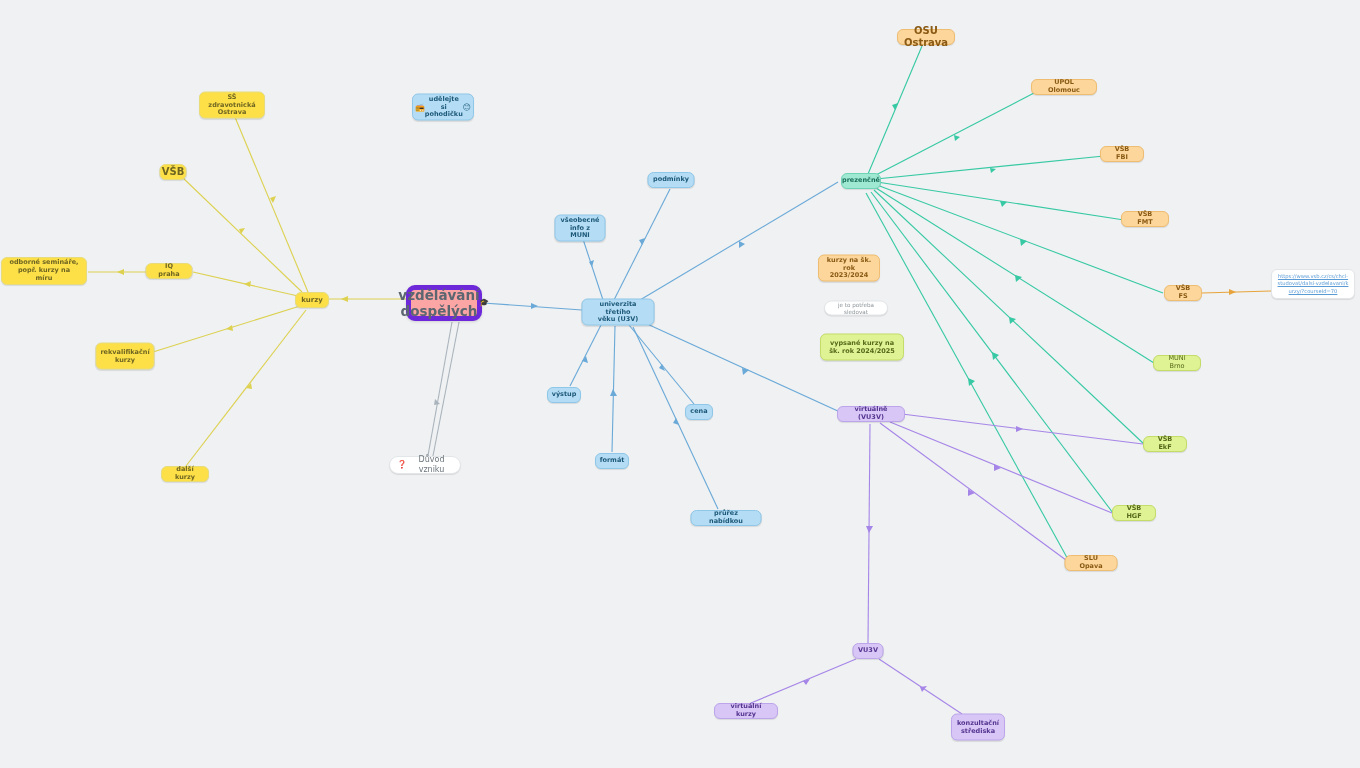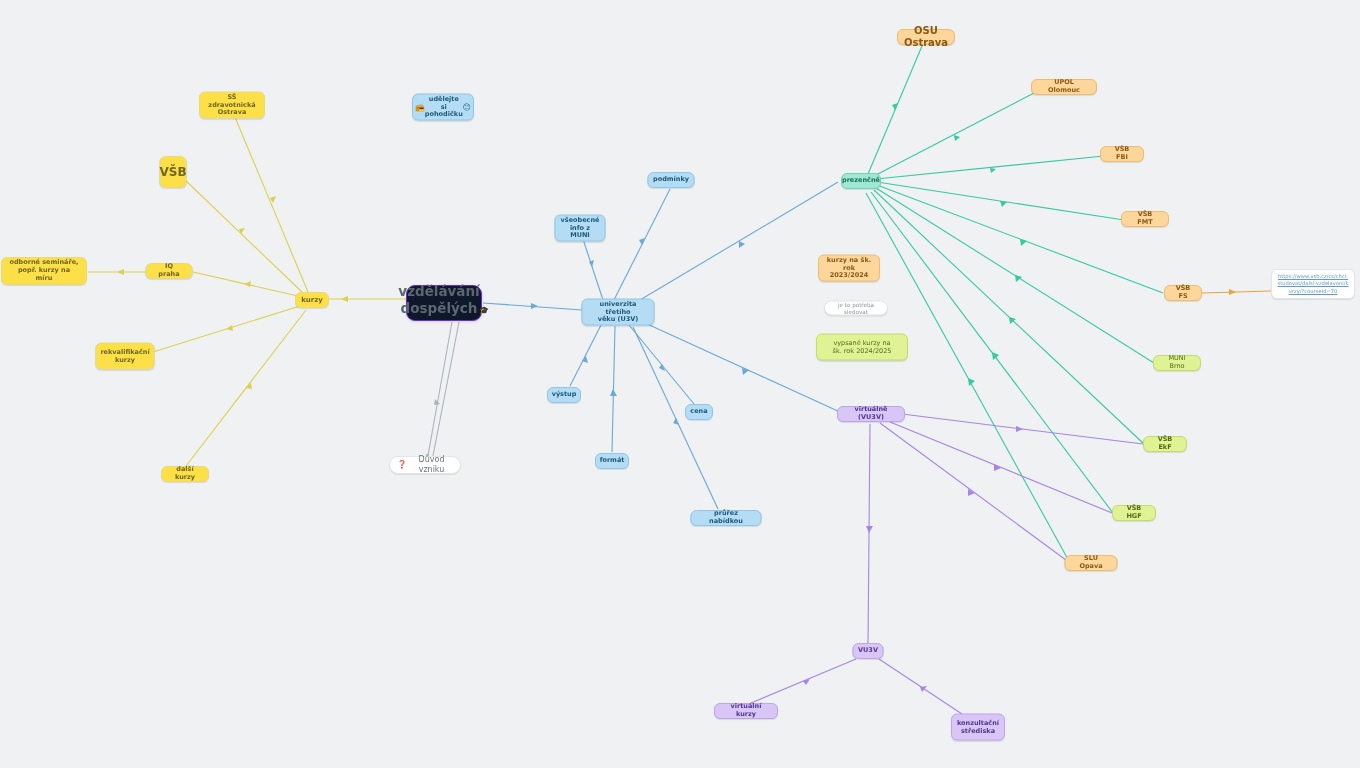--- a/index.html
+++ b/index.html
@@ -25,24 +25,23 @@
     display:flex;align-items:center;justify-content:center;
   }
   .n-yellow{background:#fde047;border-color:#e8dc7a;color:#6f6522;}
   .n-blue{background:#b4ddf5;border-color:#8fc7e9;color:#1d5878;}
   .n-teal{background:#9fe8d2;border-color:#6fd4b6;color:#19705a;}
   .n-orange{background:#fcd69b;border-color:#efbd71;color:#8a5a14;}
   .n-green{background:#dff294;border-color:#c3dd68;color:#55691a;}
   .n-purple{background:#d8c6f7;border-color:#bca5ea;color:#54348f;}
   .n-white{background:#ffffff;border-color:#e3e6e8;color:#4a5359;}
   .n-center{
-    background:#0f172a;border:1px solid #6d28d9;color:#5b6670;
+    background:#fca5a5;border:5px solid #6d28d9;color:#5b6670;
     font-size:13.5px;font-weight:bold;border-radius:9px;
     box-shadow:0 1px 3px rgba(0,0,0,0.13);
-    align-items:flex-end;
   }
   .n-link{
     background:#ffffff;border-color:#e3e6e8;
     color:#5b9bd5;font-size:5.2px;line-height:1.45;
     text-decoration:underline;word-break:break-all;padding:4px 5px;
   }
   .n-note{font-size:5.6px;color:#8d9499;padding:3px 6px;border-radius:9px;}
   .n-q{font-size:8px;color:#6d767d;border-radius:9px;}
   .q-mark{color:#e3342f;font-weight:bold;margin-right:3px;}
   .emoji{font-size:8px;}
@@ -149,21 +148,21 @@
     <span>Důvod vzniku</span>
   </div>
 
   <div class="node n-yellow" style="left:312px;top:300px;width:34px;height:16px;font-size:7px;font-weight:bold;">
     <span>kurzy</span></div>
 
   <div class="node n-yellow" style="left:232px;top:105px;width:66px;height:27px;font-size:6.5px;font-weight:bold;">
     <span>SŠ zdravotnická
 Ostrava</span></div>
 
-  <div class="node n-yellow" style="left:173px;top:172px;width:27px;height:32px;font-size:12px;font-weight:bold;">
+  <div class="node n-yellow" style="left:173px;top:172px;width:27px;height:16px;font-size:10px;font-weight:bold;">
     <span>VŠB</span></div>
 
   <div class="node n-yellow" style="left:169px;top:271px;width:47px;height:16px;font-size:6.5px;font-weight:bold;">
     <span>IQ praha</span></div>
 
   <div class="node n-yellow" style="left:44px;top:271px;width:86px;height:28px;font-size:6.5px;font-weight:bold;">
     <span>odborné semináře,
 popř. kurzy na míru</span></div>
 
   <div class="node n-yellow" style="left:125px;top:356px;width:59px;height:27px;font-size:6.5px;font-weight:bold;">
@@ -226,21 +225,21 @@
   <div class="node n-orange" style="left:1091px;top:563px;width:53px;height:16px;font-size:6.5px;font-weight:bold;">
     <span>SLU Opava</span></div>
 
   <div class="node n-orange" style="left:849px;top:268px;width:62px;height:27px;font-size:6.5px;font-weight:bold;">
     <span>kurzy na šk.
 rok 2023/2024</span></div>
 
   <div class="node n-white n-note" style="left:856px;top:308px;width:64px;height:15px;">
     <span>je to potřeba sledovat</span></div>
 
-  <div class="node n-green" style="left:862px;top:347px;width:92px;height:27px;font-size:6.5px;font-weight:normal;">
+  <div class="node n-green" style="left:862px;top:347px;width:84px;height:27px;font-size:6.5px;font-weight:bold;">
     <span>vypsané kurzy na
 šk. rok 2024/2025</span></div>
 
   <div class="node n-purple" style="left:871px;top:414px;width:68px;height:16px;font-size:6.5px;font-weight:bold;">
     <span>virtuálně (VU3V)</span></div>
 
   <div class="node n-purple" style="left:868px;top:651px;width:31px;height:16px;font-size:6.5px;font-weight:bold;">
     <span>VU3V</span></div>
 
   <div class="node n-purple" style="left:746px;top:711px;width:64px;height:16px;font-size:6.5px;font-weight:bold;">

